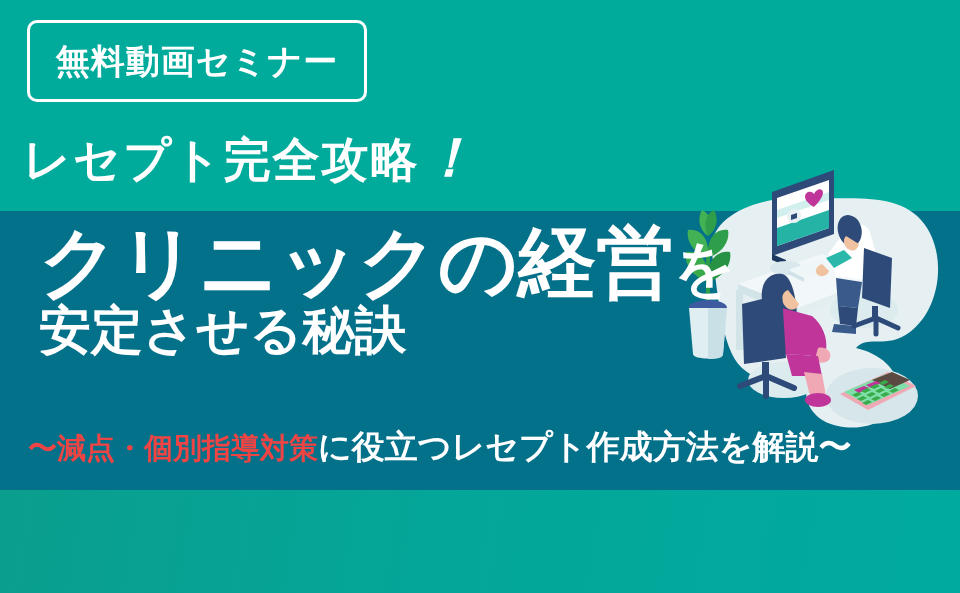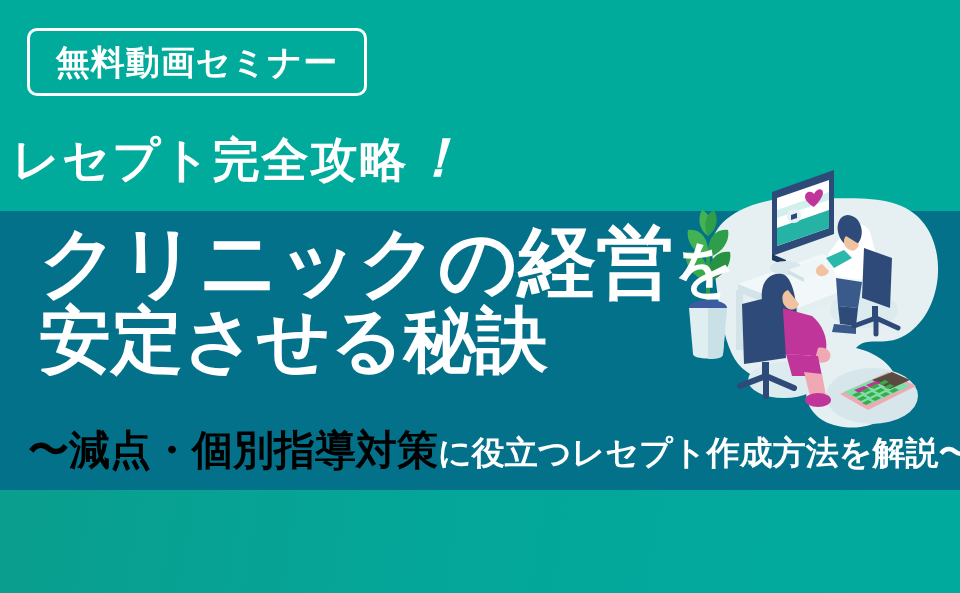--- a/index.html
+++ b/index.html
@@ -19,54 +19,54 @@
   .band-mid{top:211px;height:279px;background:#04718b;}
   .band-bot{top:490px;height:103px;
             background:linear-gradient(100deg,#0a9e8e 0%,#04a699 45%,#00ab9e 100%);}
 
   
   .illus{position:absolute;left:676px;top:158px;width:284px;height:278px;}
   .illus svg{display:block;width:284px;height:278px;}
 
   
   .badge{
-    position:absolute;left:27px;top:28px;
-    width:340px;height:68px;
+    position:absolute;left:27px;top:20px;
+    width:340px;height:82px;
     border:3px solid #ffffff;border-radius:10px;
     display:flex;align-items:center;justify-content:center;
   }
   .badge-label{
     color:#ffffff;font-size:34px;font-weight:700;
     letter-spacing:1px;line-height:1;white-space:nowrap;
   }
 
   
   .kicker{
-    position:absolute;left:12px;top:126px;
+    position:absolute;left:23px;top:126px;
     color:#ffffff;font-size:47px;font-weight:700;
     letter-spacing:2px;line-height:1.15;white-space:nowrap;
   }
   .kicker .bang{font-size:54px;font-style:italic;padding-left:2px;}
 
   
   .headline{
     position:absolute;left:39px;top:222px;
     color:#ffffff;font-weight:700;line-height:1.04;
     letter-spacing:0px;
   }
   .hl-line{display:block;white-space:nowrap;font-size:78px;}
   .hl-line .sm{font-size:60px;}
-  .hl-line.l2{font-size:72px;}
+  .hl-line.l2{font-size:52px;}
 
   
   .subline{
     position:absolute;left:28px;top:430px;
     white-space:nowrap;line-height:1;
   }
-  .subline .hi{color:#000000;font-size:41px;font-weight:700;letter-spacing:0px;}
+  .subline .hi{color:#ef4444;font-size:29px;font-weight:700;letter-spacing:0px;}
   .subline .rest{color:#ffffff;font-size:33px;font-weight:700;letter-spacing:0px;}
 </style>
 </head>
 <body>
 
 <div class="stage">
 
   <div class="band band-top"></div>
   <div class="band band-mid"></div>
   <div class="band band-bot"></div>

